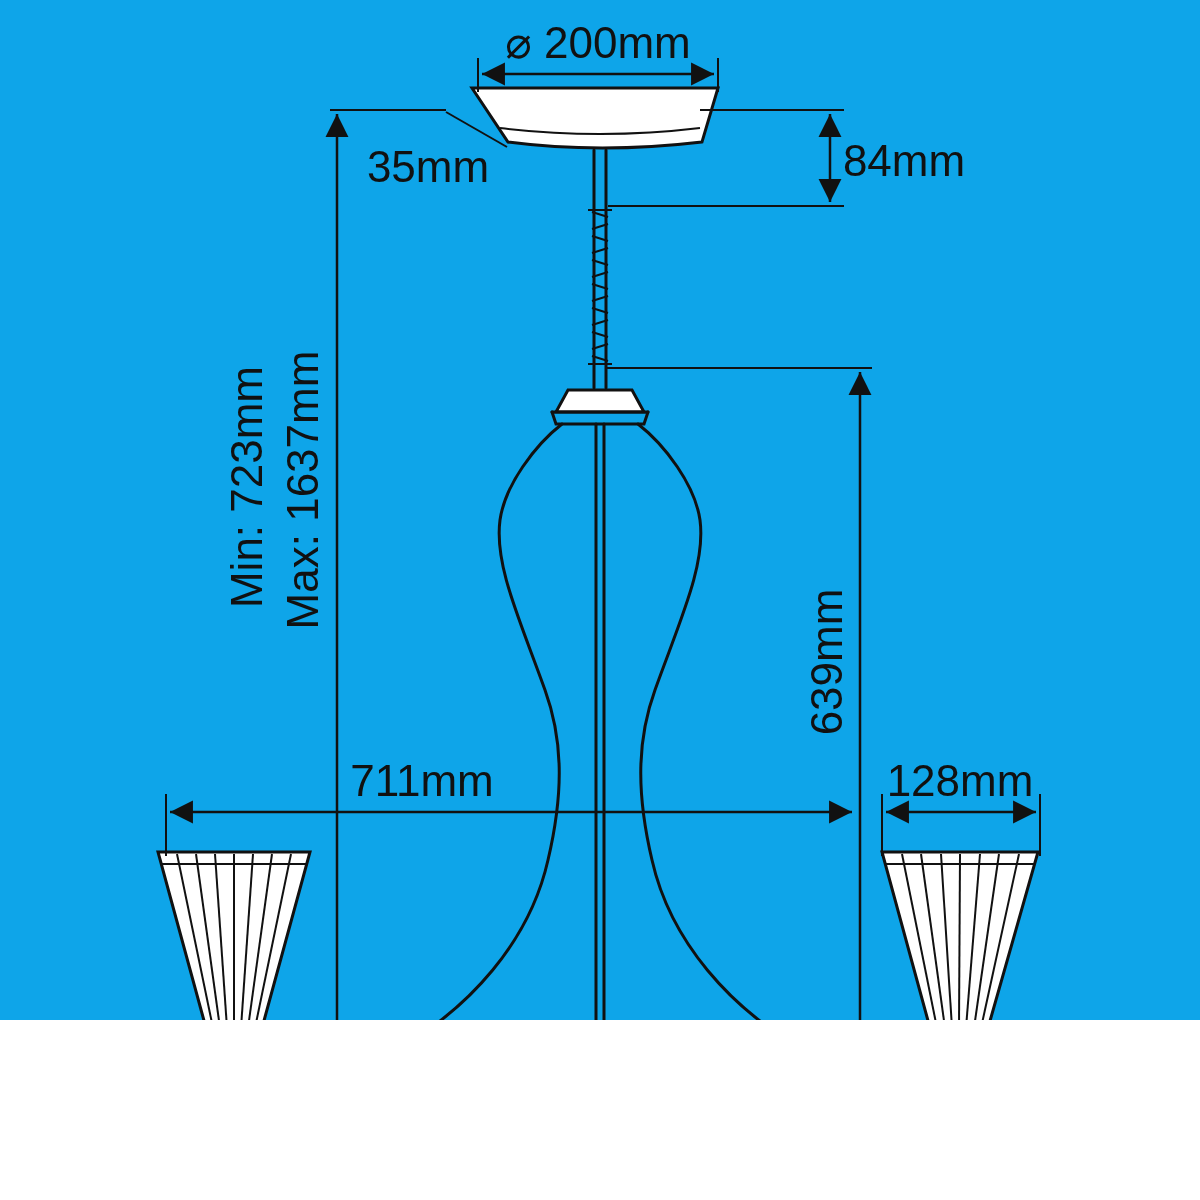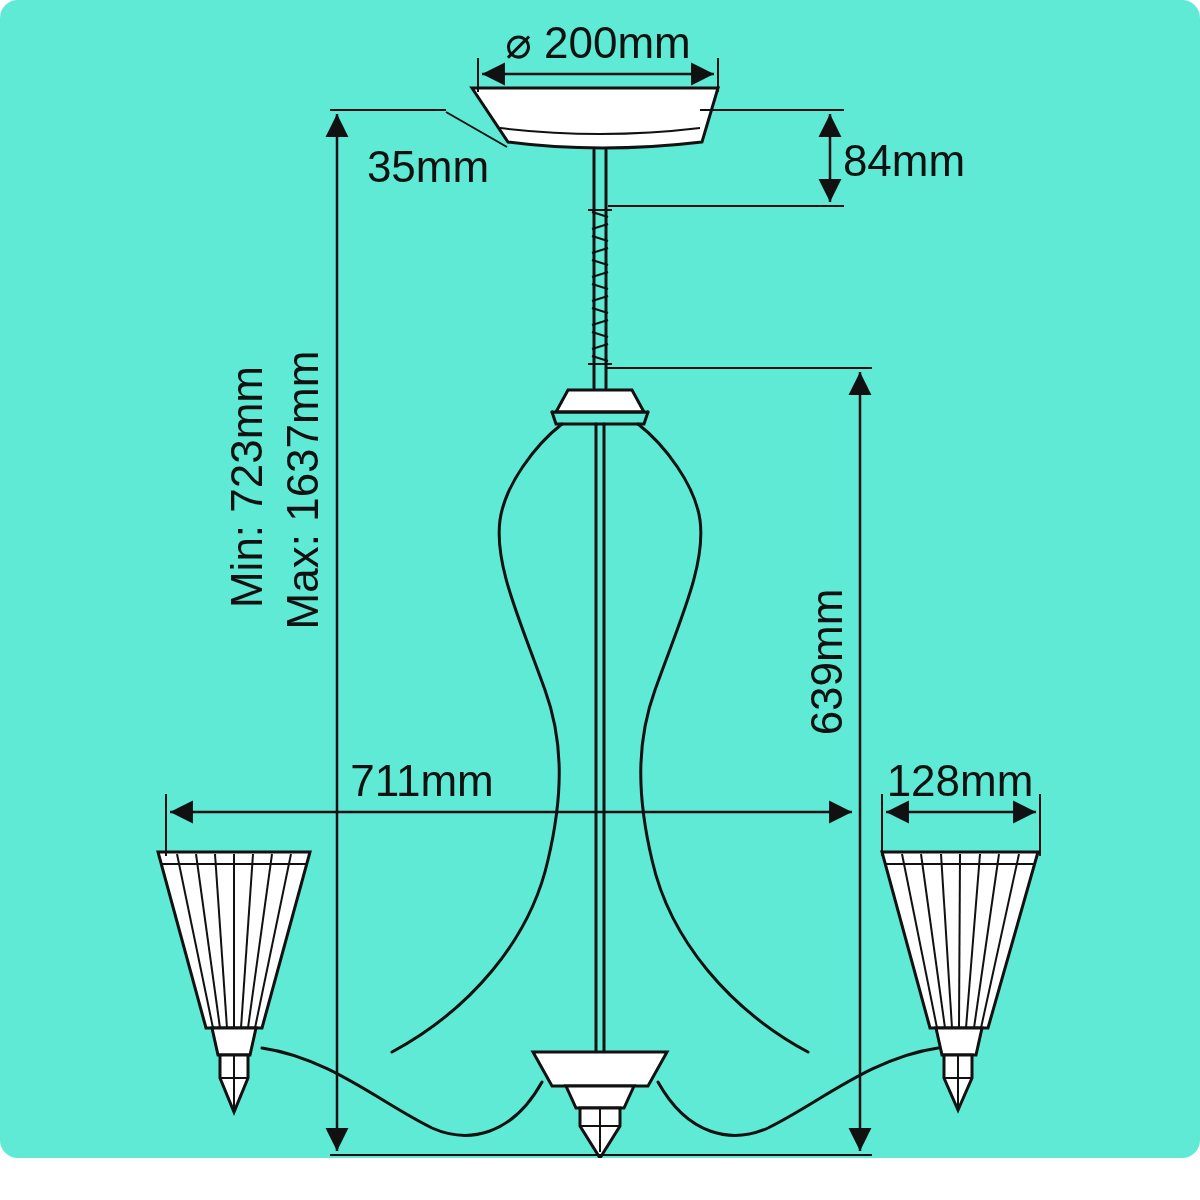--- a/index.html
+++ b/index.html
@@ -2,25 +2,24 @@
 <html><head>
 <meta charset="utf-8">
 <style>
   html, body {
     margin: 0;
     padding: 0;
     background: #ffffff;
   }
   .canvas {
     width: 1200px;
-    height: 1158px;
-    background: #5eead4;
+    height: 1020px;
+    background: #0ea5e9;
     position: relative;
     font-family: "Liberation Sans", sans-serif;
-    border-radius: 18px;
   }
   svg { display: block; }
   .draw  { stroke: #111111; stroke-width: 3; fill: none; stroke-linecap: round; }
   .draw-thin { stroke: #111111; stroke-width: 2; fill: none; }
   .fillw { stroke: #111111; stroke-width: 3; fill: #ffffff; }
   .dim   { stroke: #111111; stroke-width: 2.5; fill: none; }
   .ext   { stroke: #111111; stroke-width: 2; fill: none; }
   .lbl {
     font-family: "Liberation Sans", sans-serif;
     font-size: 44px;

